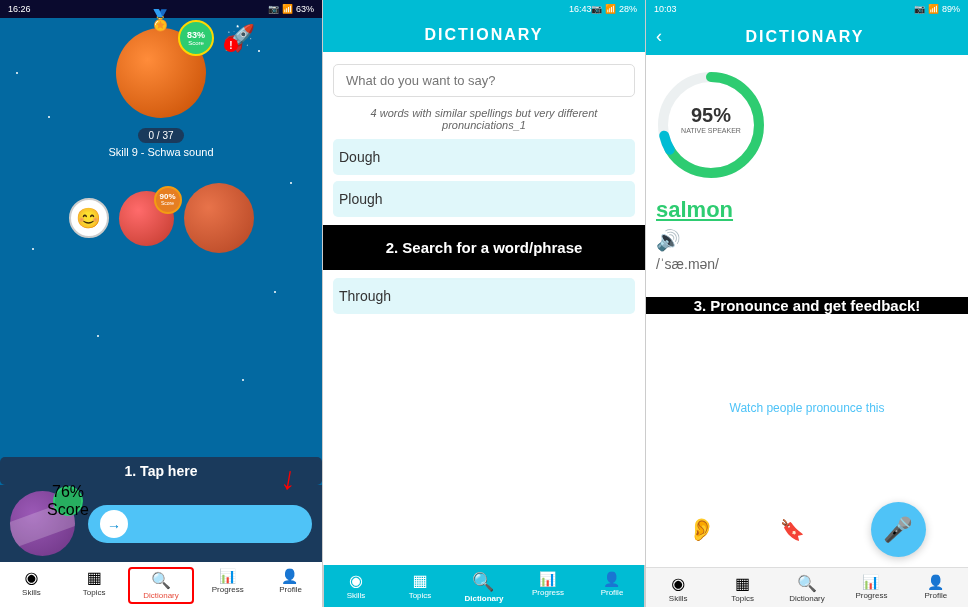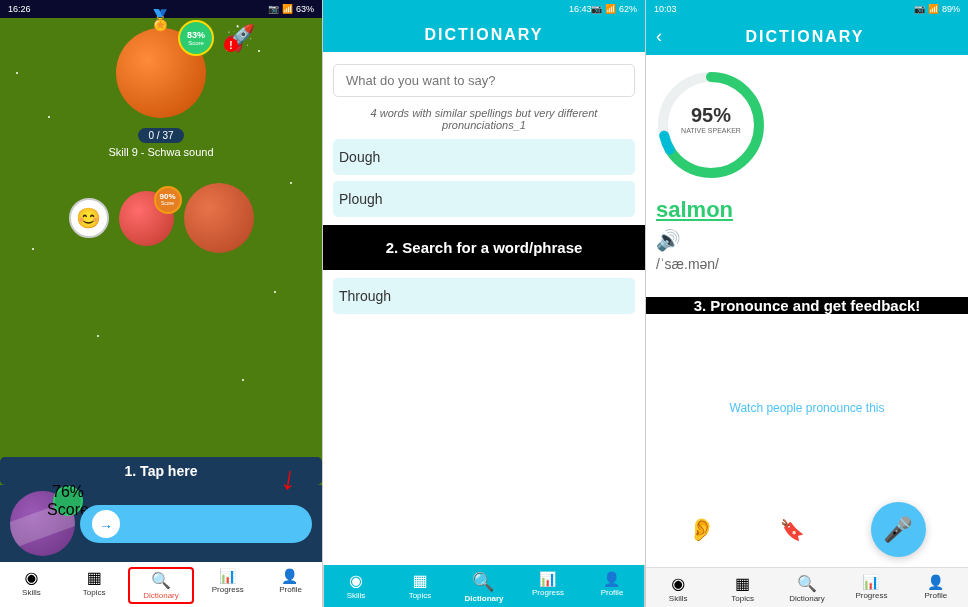--- a/index.html
+++ b/index.html
@@ -2,21 +2,21 @@
 <html><head>
   <meta charset="utf-8">
   <style>
     * { margin: 0; padding: 0; box-sizing: border-box; }
     body { width: 968px; height: 607px; display: flex; font-family: 'Arial', sans-serif; overflow: hidden; background: #000; }
 
     
     .panel { flex: 1; display: flex; flex-direction: column; position: relative; overflow: hidden; }
 
     
-    .panel-1 { background: #4d7c0f; }
+    .panel-1 { background: #0369a1; }
     .panel-1 .status-bar { background: #0a0a2e; display: flex; justify-content: space-between; align-items: center; padding: 2px 8px; height: 18px; }
     .panel-1 .status-bar span { color: white; font-size: 9px; }
     .panel-1 .game-area { flex: 1; display: flex; flex-direction: column; align-items: center; justify-content: flex-start; position: relative; padding-top: 10px; }
     .planet-large { width: 90px; height: 90px; border-radius: 50%; background: radial-gradient(circle at 35% 35%, #ff8c3a, #c44b00); position: relative; margin-bottom: 5px; }
     .score-badge { position: absolute; top: -8px; right: -8px; width: 36px; height: 36px; border-radius: 50%; background: #2ecc71; border: 2px solid gold; display: flex; align-items: center; justify-content: center; flex-direction: column; }
     .score-badge .score-num { color: white; font-size: 9px; font-weight: bold; line-height: 1; }
     .score-badge .score-label { color: white; font-size: 6px; line-height: 1; }
     .crown { position: absolute; top: -20px; left: 50%; transform: translateX(-50%); font-size: 20px; }
     .skill-counter { background: #1a3a5c; color: white; font-size: 10px; padding: 2px 10px; border-radius: 10px; margin-bottom: 3px; }
     .skill-name { color: white; font-size: 11px; margin-bottom: 15px; }
@@ -133,21 +133,21 @@
         <div class="planet-small-2"></div>
       </div>
     </div>
   </div>
 
   <div class="tap-here-label">
     <span>1. Tap here</span>
   </div>
 
   <div class="bottom-game">
-    <div style="display:flex; align-items:center; gap:5px;">
+    <div style="display:flex; align-items:center; gap:13px;">
       <div style="position:relative;">
         <div class="planet-small-3">
           <div style="position:absolute; width:100%; height:40%; background: rgba(255,255,255,0.2); top:30%; transform:rotate(-20deg);"></div>
         </div>
         <div class="score-badge-s3">
           <span class="score-num">76%</span>
           <span class="score-label">Score</span>
         </div>
       </div>
       <div style="flex:1; position:relative;">
@@ -180,21 +180,21 @@
     <div class="nav-item">
       <span class="nav-icon" style="font-size:14px;">👤</span>
       <span class="nav-label">Profile</span>
     </div>
   </div>
 </div>
 
 <div class="panel panel-2">
   <div class="status-bar">
     <span>16:43</span>
-    <span>📷 📶 62%</span>
+    <span>📷 📶 28%</span>
   </div>
   <div class="dict-header">
     <h2>DICTIONARY</h2>
   </div>
   <div class="dict-search">
     <input class="search-input" type="text" placeholder="What do you want to say?" style="">
   </div>
   <div class="dict-description">4 words with similar spellings but very different pronunciations_1</div>
   <div class="word-list">
     <div class="word-item">Dough</div>

